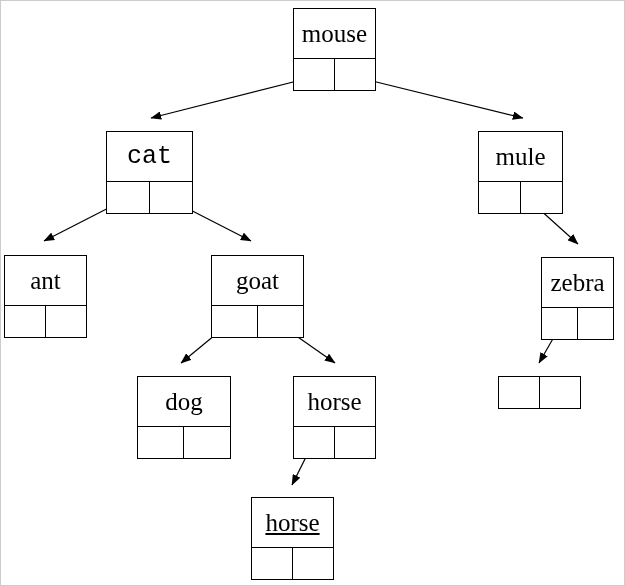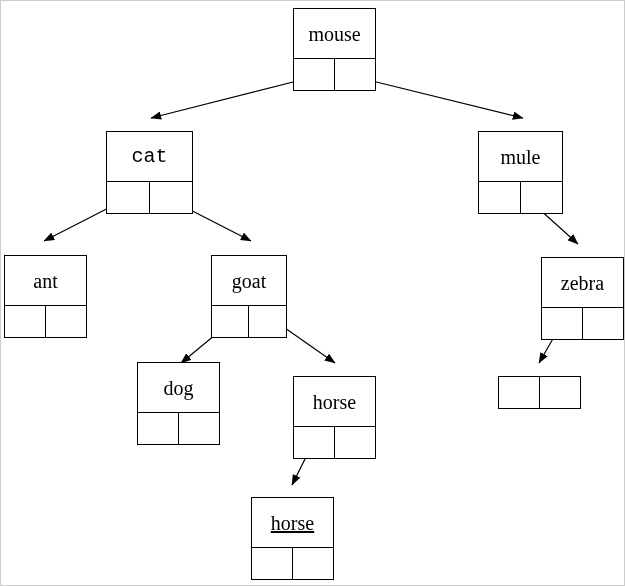--- a/index.html
+++ b/index.html
@@ -30,21 +30,21 @@
     width: 83px;
     border: 1px solid #000000;
     box-sizing: border-box;
     background: #ffffff;
     z-index: 2;
   }
   .node-label {
     height: 50px;
     line-height: 50px;
     text-align: center;
-    font-size: 20px;
+    font-size: 25px;
     color: #000000;
     border-bottom: 1px solid #000000;
     box-sizing: border-box;
     white-space: nowrap;
     overflow: hidden;
   }
   .node-cells {
     display: flex;
     height: 31px;
     box-sizing: border-box;
@@ -104,35 +104,35 @@
           <div class="cell right-cell"></div>
         </div>
       </div>
       <div class="node" style="left: 3px; top: 254px; width: 83px;">
         <div class="node-label" style="height: 50px; line-height: 50px;">ant</div>
         <div class="node-cells" style="height: 31px;">
           <div class="cell left-cell"></div>
           <div class="cell right-cell"></div>
         </div>
       </div>
-      <div class="node" style="left: 210px; top: 254px; width: 76px;">
+      <div class="node" style="left: 210px; top: 254px; width: 93px;">
         <div class="node-label" style="height: 50px; line-height: 50px;">goat</div>
         <div class="node-cells" style="height: 31px;">
           <div class="cell left-cell"></div>
           <div class="cell right-cell"></div>
         </div>
       </div>
-      <div class="node" style="left: 540px; top: 256px; width: 83px;">
+      <div class="node" style="left: 540px; top: 256px; width: 73px;">
         <div class="node-label" style="height: 50px; line-height: 50px;">zebra</div>
         <div class="node-cells" style="height: 31px;">
           <div class="cell left-cell"></div>
           <div class="cell right-cell"></div>
         </div>
       </div>
-      <div class="node" style="left: 136px; top: 361px; width: 83px;">
+      <div class="node" style="left: 136px; top: 375px; width: 94px;">
         <div class="node-label" style="height: 50px; line-height: 50px;">dog</div>
         <div class="node-cells" style="height: 31px;">
           <div class="cell left-cell"></div>
           <div class="cell right-cell"></div>
         </div>
       </div>
       <div class="node" style="left: 292px; top: 375px; width: 83px;">
         <div class="node-label" style="height: 50px; line-height: 50px;">horse</div>
         <div class="node-cells" style="height: 31px;">
           <div class="cell left-cell"></div>

